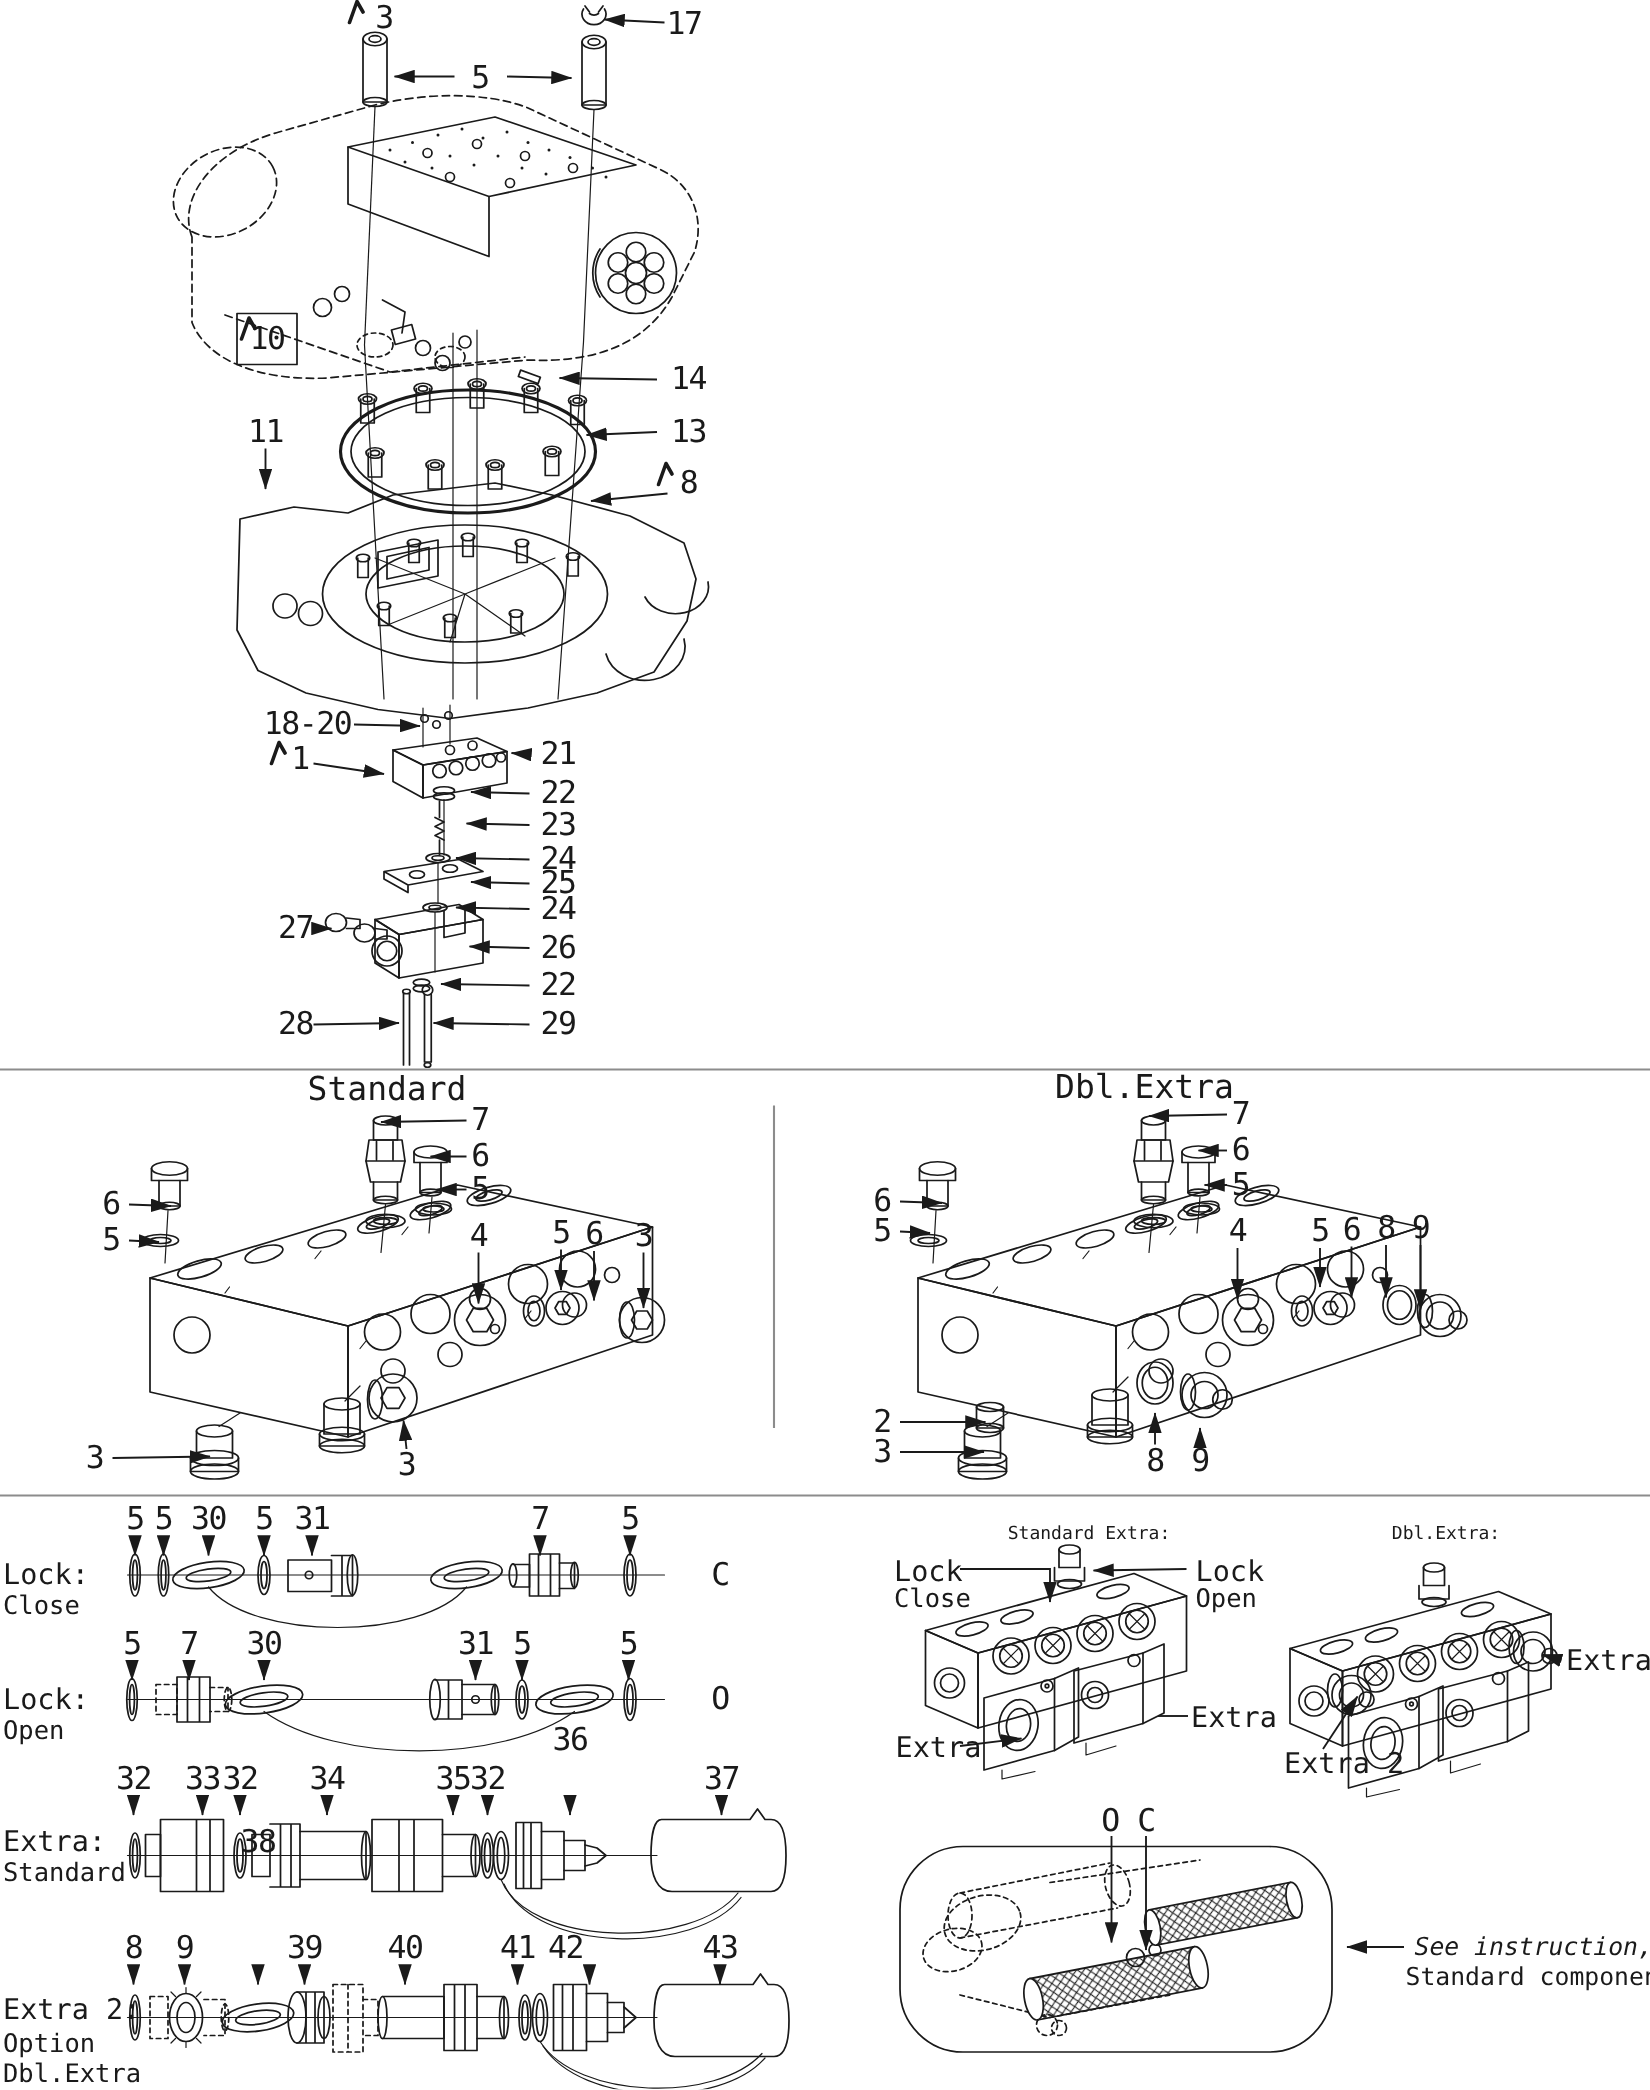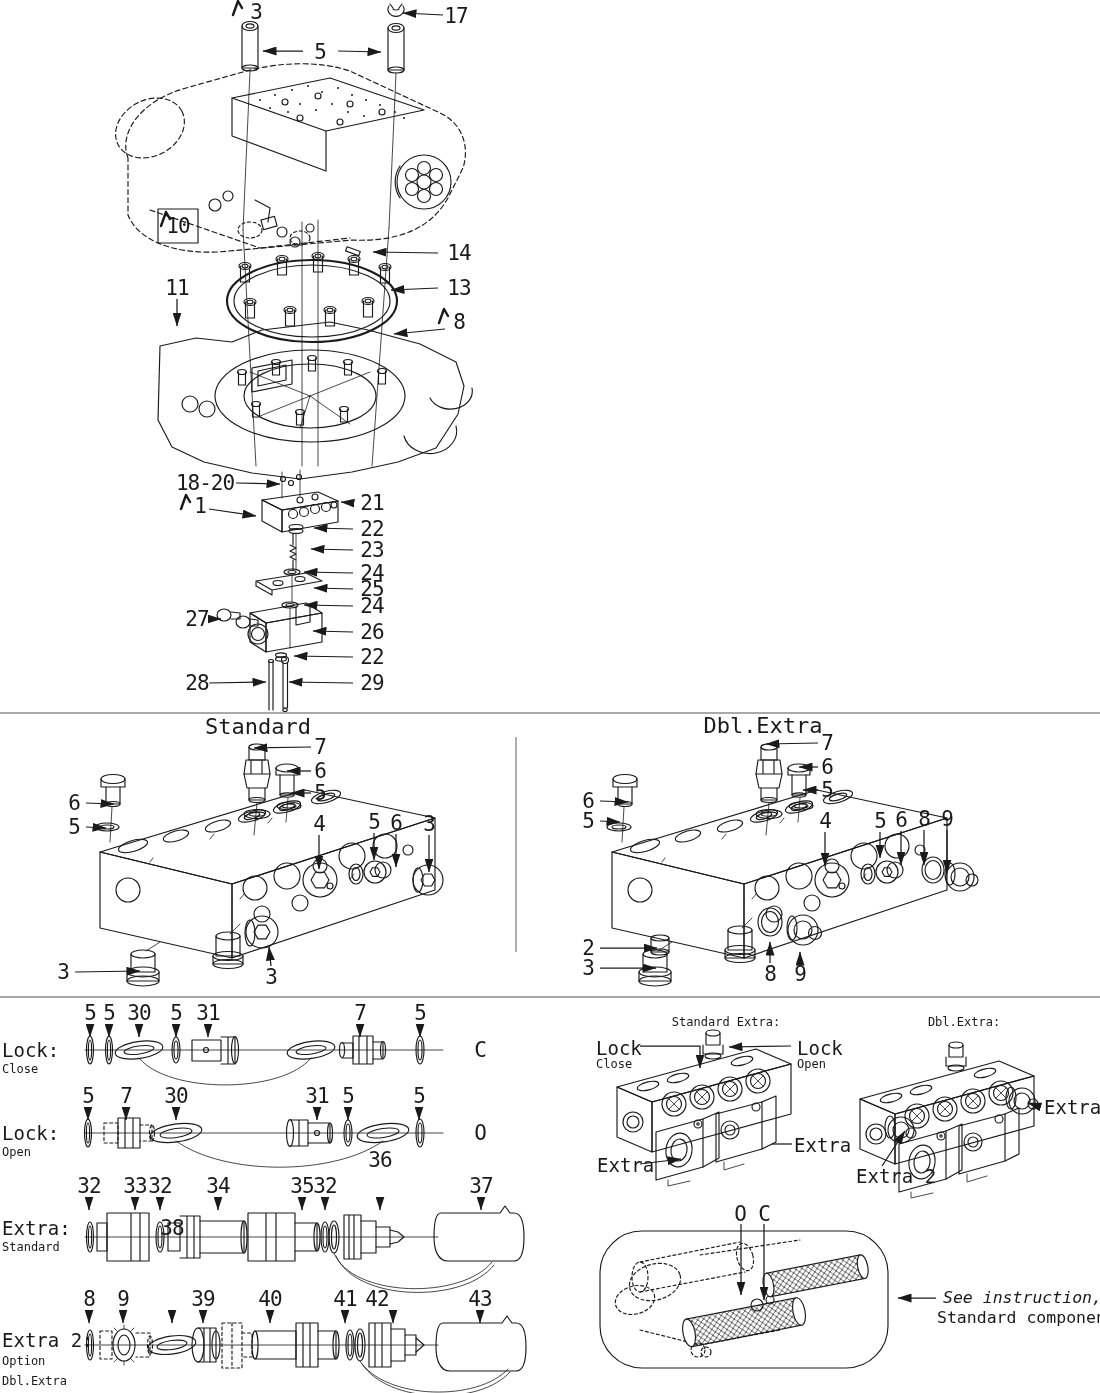--- a/index.html
+++ b/index.html
@@ -3,21 +3,21 @@
 <meta charset="utf-8">
 <style>
   html,body{margin:0;padding:0;background:#fff}
   .canvas{position:relative;width:1100px;height:1393px;background:#fff;
           font-family:"DejaVu Sans Mono",monospace;color:#1a1a1a;overflow:hidden}
   .t{position:absolute;white-space:nowrap;line-height:1}
   .num{font-size:21px;transform:translate(-50%,-50%);letter-spacing:-1px}
   .ttl{font-size:22px;transform:translate(-50%,-50%)}
   .ttl2{font-size:12px;transform:translate(-50%,-50%)}
   .l19{font-size:19px}
-  .l13{font-size:12px}
+  .l13{font-size:17px}
   .l16{font-size:16.5px}
   .it{font-style:italic}
   svg.art{position:absolute;left:0;top:0}
   .s{stroke:#1a1a1a;fill:none;stroke-width:1.15;stroke-linecap:round;stroke-linejoin:round}
   .f{fill:#1a1a1a;stroke:none}
   .d{stroke-dasharray:5 3.2}
   .d2{stroke-dasharray:3 2.6}
   .th{stroke-width:.8}
   .tk{stroke-width:2.1}
   .ld{stroke:#1a1a1a;fill:none;stroke-width:1.25}

